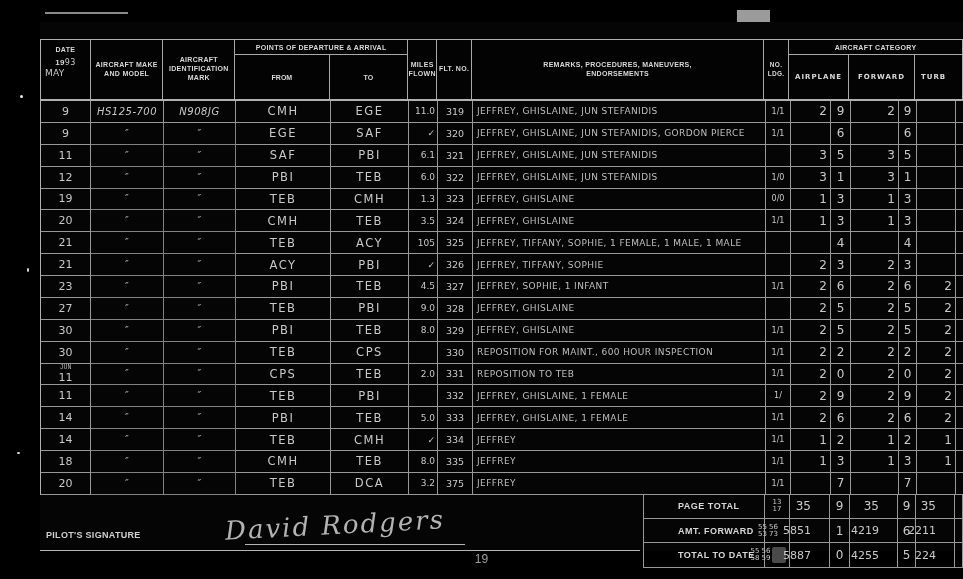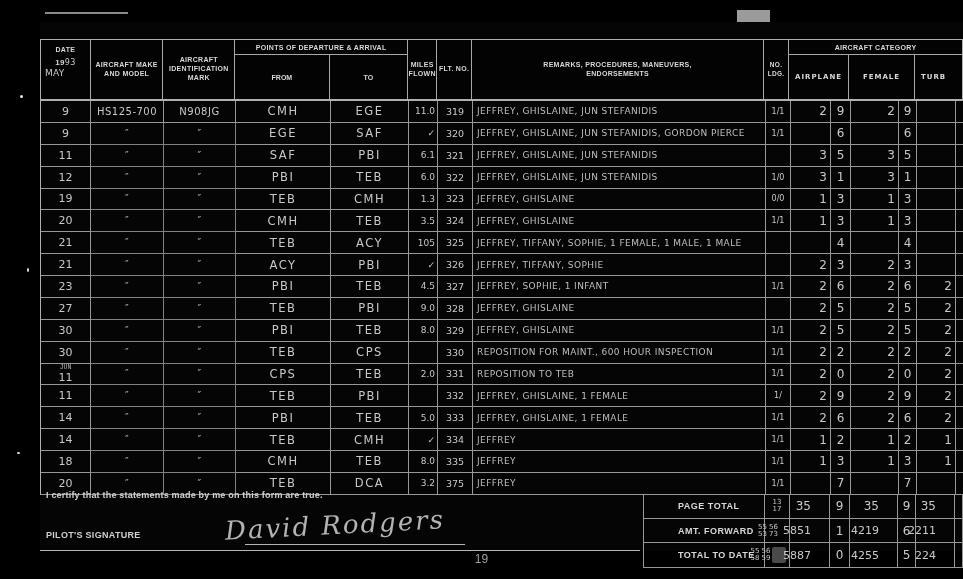--- a/index.html
+++ b/index.html
@@ -28,21 +28,21 @@
   .hwsub{font-size:9px;letter-spacing:1px;color:#bdbdbd;}
 
   
   .body-grid{display:grid;border-left:1px solid #b0b0b0;
      grid-template-columns:50px 73px 72px 95px 78px 29px 35px 293px 25px 40px 20px 48px 18px 39px 8px;
      grid-auto-rows:21.89px;}
   .cell{border-right:1px solid #989898;border-bottom:1px solid #989898;
         display:flex;align-items:center;justify-content:center;overflow:hidden;
         font-family:"DejaVu Sans",sans-serif;color:#c9c9c9;font-size:11px;white-space:nowrap;}
   .c-date{font-size:11px;}
-  .c-make,.c-ident{font-size:10px;letter-spacing:.5px;}
+  .c-make,.c-ident{font-size:10px;letter-spacing:.5px;font-style:italic;}
   .c-from,.c-to{font-size:11.5px;letter-spacing:1.5px;}
   .c-miles{font-size:9px;justify-content:flex-end;padding-right:2px;}
   .c-flt{font-size:9.5px;}
   .c-remarks{justify-content:flex-start;padding-left:4px;font-size:9px;letter-spacing:.4px;color:#bfbfbf;}
   .c-ldg{font-size:8px;}
   .c-air-h,.c-cx-h,.c-tb-h{justify-content:flex-end;padding-right:3px;font-size:12px;}
   .c-air-t,.c-cx-t,.c-tb-t{font-size:12px;}
   .ditto{opacity:.85;font-size:10px;}
   .mnote{font-size:6.5px;line-height:1;display:block;text-align:center;color:#b9b9b9;font-family:Liberation Mono, monospace;}
   .datewrap{display:flex;flex-direction:column;align-items:center;line-height:1;}
@@ -106,21 +106,21 @@
       </div>
     </div>
     <div class="hcell" style="width:29px;">MILES FLOWN</div>
     <div class="hcell" style="width:35px;">FLT. NO.</div>
     <div class="hcell" style="width:293px;padding:0 40px;">REMARKS, PROCEDURES, MANEUVERS, ENDORSEMENTS</div>
     <div class="hcell" style="width:25px;font-size:6.5px;">NO. LDG.</div>
     <div class="hgroup" style="width:173px;border-right:none;">
       <div class="hband">AIRCRAFT CATEGORY</div>
       <div class="hsub">
         <div class="hw hwsub" style="width:60px;">AIRPLANE</div>
-        <div class="hw hwsub" style="width:66px;">FEMALE</div>
+        <div class="hw hwsub" style="width:66px;">FORWARD</div>
         <div class="hw hwsub" style="width:47px;justify-content:flex-start;padding-left:6px;">TURB</div>
       </div>
     </div>
   </div>
 
   <div class="body-grid">
       <div class="cell c-date">9</div>
       <div class="cell c-make">HS125-700</div>
       <div class="cell c-ident">N908JG</div>
       <div class="cell c-from">CMH</div>
@@ -439,20 +439,19 @@
       <span class="scribble"></span>
     </div>
     <div class="tcell tnum-h" style="font-size:11px;">5887</div>
     <div class="tcell">0</div>
     <div class="tcell tnum-h" style="font-size:11px;">4255</div>
     <div class="tcell">5</div>
     <div class="tcell tnum-h" style="font-size:11px;">224</div>
     <div class="tcell"></div>
   </div>
 
-  <div class="certify">I certify that the statements made by me on this form are true.</div>
   <div class="siglabel">PILOT'S SIGNATURE</div>
   <div class="signature hw">David Rodgers</div>
   <div class="sigline"></div>
   <div class="longline"></div>
 </div>
 
 <div class="pagenum">19</div>
 
 </body></html>

